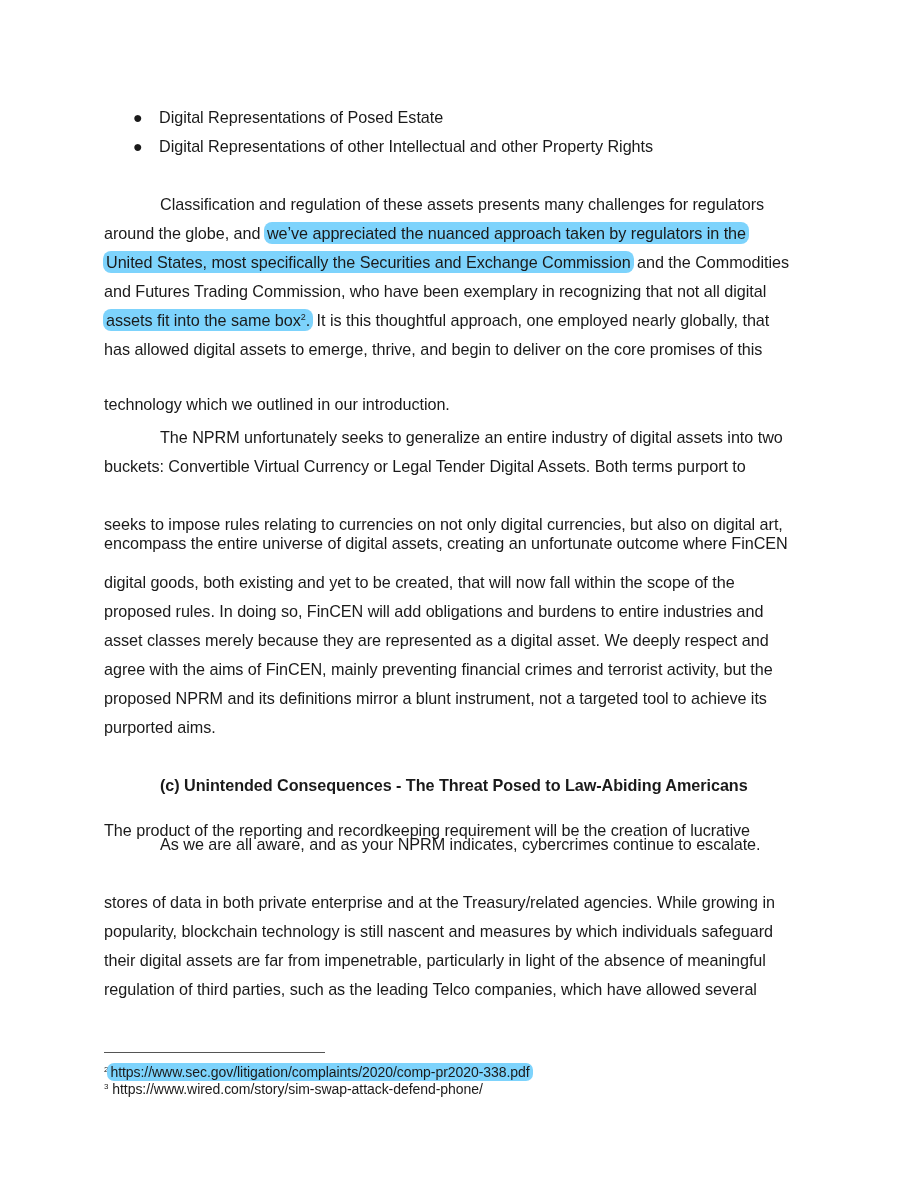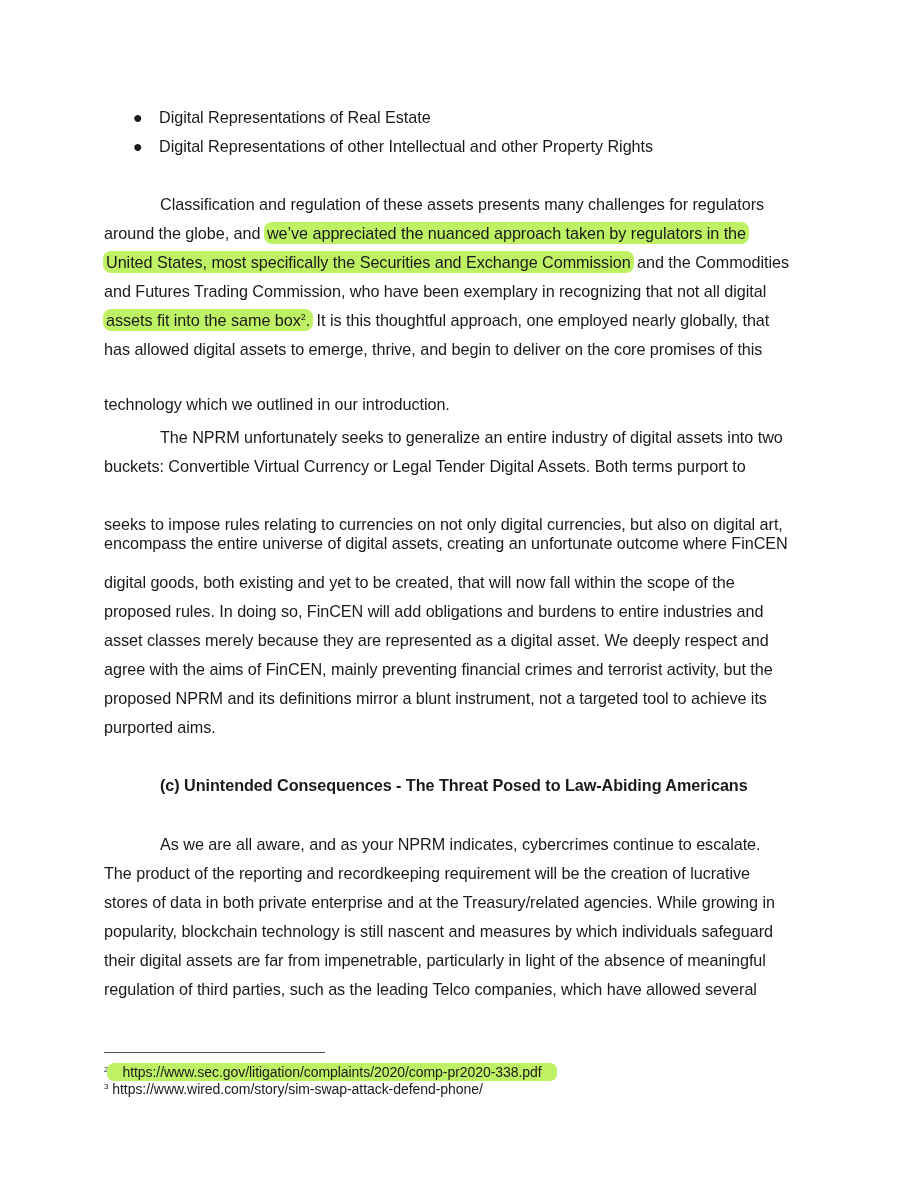--- a/index.html
+++ b/index.html
@@ -5,35 +5,35 @@
     html, body { margin: 0; padding: 0; background: #ffffff; }
     body {
       width: 921px; height: 1200px; position: relative; overflow: hidden;
       font-family: "Liberation Sans", sans-serif; color: #1a1a1a;
     }
     .page { position: absolute; left: 0; top: 0; width: 921px; height: 1200px; }
     .body-text { font-size: 16.2px; letter-spacing: -0.05px; }
     .line { position: absolute; left: 104px; white-space: nowrap; line-height: 20px; }
     .bullet-line { position: absolute; left: 133px; white-space: nowrap; line-height: 20px; }
     .bullet-dot { display: inline-block; width: 26px; }
-    .hl { background: #bef264; border-radius: 8px; padding: 2px 3px; margin: 17px -1px; }
+    .hl { background: #7dd3fc; border-radius: 8px; padding: 2px 3px; margin: 17px -1px; }
     sup { font-size: 9px; vertical-align: 6px; line-height: 0; }
     .heading { position: absolute; left: 160px; font-weight: bold; white-space: nowrap; line-height: 20px; }
     .fn-rule { position: absolute; left: 104px; top: 1052px; width: 221px; height: 1px; background: #555; }
     .fn { position: absolute; left: 104px; font-size: 14px; white-space: nowrap; line-height: 16px; }
     .fn sup { font-size: 8px; vertical-align: 5px; }
-    .fn .hl { border-radius: 7px; padding: 1px 15px; }
+    .fn .hl { border-radius: 7px; padding: 1px 3px; }
   </style>
 </head>
 <body>
 
 <div class="page body-text">
 
   <div class="bullet-line" style="top:107px;">
-    <span class="bullet-dot">●</span><span>Digital Representations of Real Estate</span>
+    <span class="bullet-dot">●</span><span>Digital Representations of Posed Estate</span>
   </div>
   <div class="bullet-line" style="top:136px;">
     <span class="bullet-dot">●</span><span>Digital Representations of other Intellectual and other Property Rights</span>
   </div>
 
   <div class="line" style="top:194px; left:160px;">Classification and regulation of these assets presents many challenges for regulators</div>
   <div class="line" style="top:223px;">
     <span>around the globe, and </span><span class="hl">we’ve appreciated the nuanced approach taken by regulators in the</span>
   </div>
   <div class="line" style="top:252px;">
@@ -53,21 +53,21 @@
   <div class="line" style="top:572px;">digital goods, both existing and yet to be created, that will now fall within the scope of the</div>
   <div class="line" style="top:601px;">proposed rules. In doing so, FinCEN will add obligations and burdens to entire industries and</div>
   <div class="line" style="top:630px;">asset classes merely because they are represented as a digital asset. We deeply respect and</div>
   <div class="line" style="top:659px;">agree with the aims of FinCEN, mainly preventing financial crimes and terrorist activity, but the</div>
   <div class="line" style="top:688px;">proposed NPRM and its definitions mirror a blunt instrument, not a targeted tool to achieve its</div>
   <div class="line" style="top:717px;">purported aims.</div>
 
   <div class="heading" style="top:775px;">(c) Unintended Consequences - The Threat Posed to Law-Abiding Americans</div>
 
   <div class="line" style="top:834px; left:160px;">As we are all aware, and as your NPRM indicates, cybercrimes continue to escalate.</div>
-  <div class="line" style="top:863px;text-align:center;">The product of the reporting and recordkeeping requirement will be the creation of lucrative</div>
+  <div class="line" style="top:820px;text-align:center;">The product of the reporting and recordkeeping requirement will be the creation of lucrative</div>
   <div class="line" style="top:892px;">stores of data in both private enterprise and at the Treasury/related agencies. While growing in</div>
   <div class="line" style="top:921px;">popularity, blockchain technology is still nascent and measures by which individuals safeguard</div>
   <div class="line" style="top:950px;">their digital assets are far from impenetrable, particularly in light of the absence of meaningful</div>
   <div class="line" style="top:979px;">regulation of third parties, such as the leading Telco companies, which have allowed several</div>
 
   <div class="fn-rule"></div>
   <div class="fn" style="top:1064px;">
     <sup>2</sup><span class="hl">https://www.sec.gov/litigation/complaints/2020/comp-pr2020-338.pdf</span>
   </div>
   <div class="fn" style="top:1081px;">

